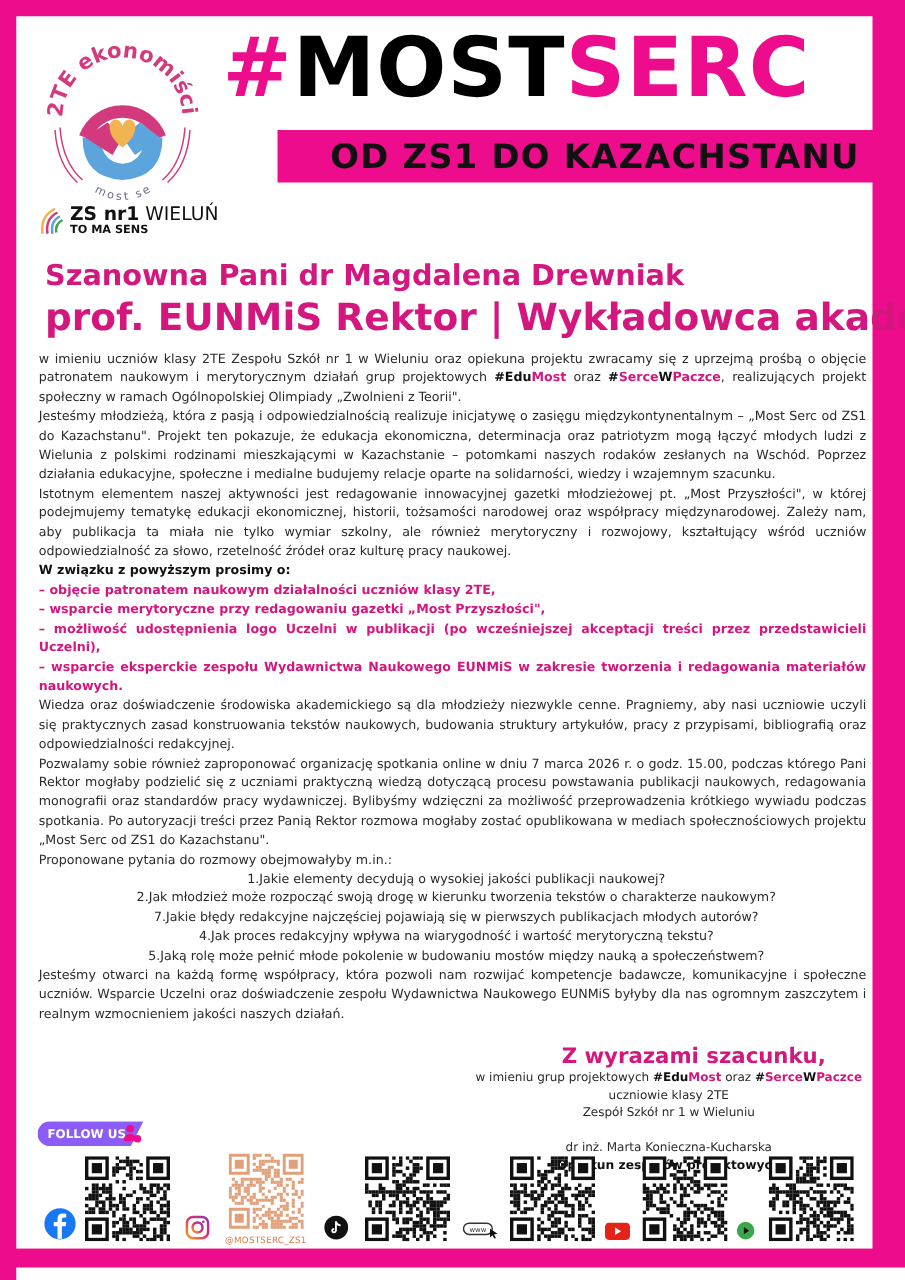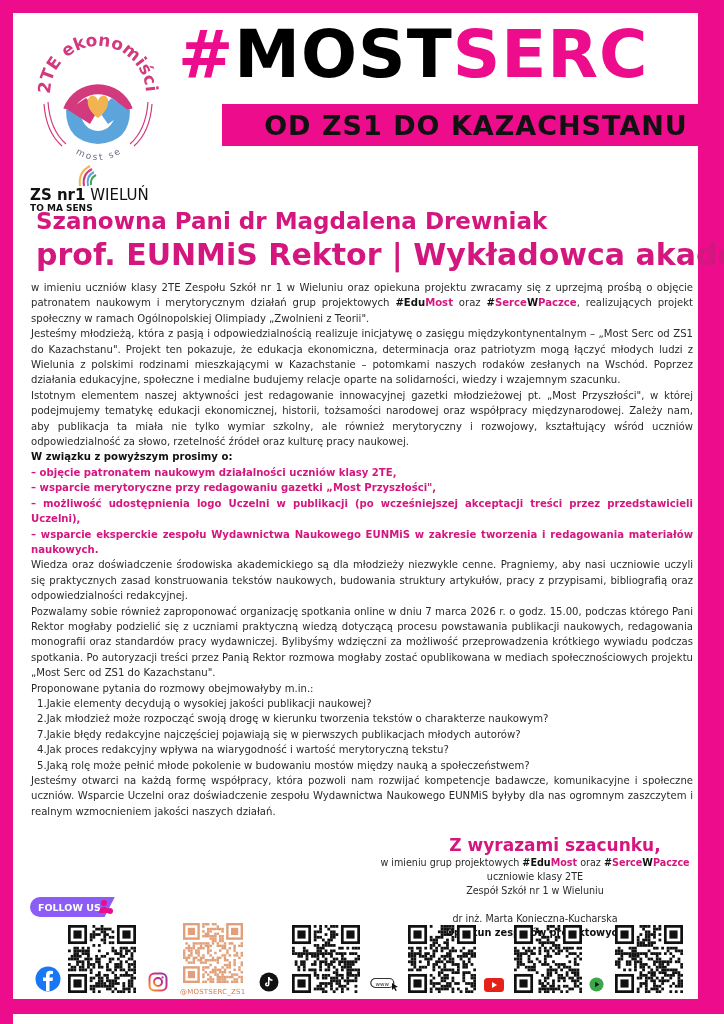--- a/index.html
+++ b/index.html
@@ -26,21 +26,21 @@
   .hashtag-title .most { color: #000; }
   .hashtag-title .serc { color: #ec0c8c; }
   .subtitle-bar {
     position: absolute; left: 222px; top: 104px; width: 508px; height: 42px;
     background: #ec0c8c; display: flex; align-items: center; justify-content: center;
   }
   .subtitle-bar span {
     font-weight: bold; font-size: 27px; color: #111; letter-spacing: 1px; white-space: nowrap;
   }
 
-  .school-logo { position: absolute; left: 30px; top: 164px; display: flex; align-items: center; flex-direction: column; }
+  .school-logo { position: absolute; left: 30px; top: 164px; display: flex; align-items: center; }
   .school-logo .swirl { width: 22px; height: 24px; margin-right: 4px; }
   .school-name { line-height: 1; }
   .school-name .l1 { font-size: 15px; color: #111; white-space: nowrap; }
   .school-name .l1 b { font-weight: bold; }
   .school-name .l2 { font-size: 9px; font-weight: bold; color: #111; margin-top: 1px; }
 
   
   .salutation {
     position: absolute; left: 36px; top: 205px; width: 660px;
     color: #d4167f; font-weight: bold; line-height: 33px;
@@ -52,21 +52,21 @@
   .body-text {
     position: absolute; left: 31px; top: 280px; width: 662px;
     font-size: 10.1px; line-height: 15.4px; color: #2a2a2a; text-align: justify;
   }
   .body-text p { margin: 0; }
   .body-text .tag-dark { color: #111; font-weight: bold; }
   .body-text .tag-pink { color: #d4167f; font-weight: bold; }
   .request-head { font-weight: bold; color: #111; }
   .request-item { font-weight: bold; color: #d4167f; }
   .questions { padding-left: 6px; text-align: left; }
-  .questions li { list-style: none; }
+  .questions li { list-style: none; text-align: center; }
 
   
   .closing {
     position: absolute; left: 370px; top: 834px; width: 330px; text-align: center;
     color: #2a2a2a;
   }
   .closing-title { color: #d4167f; font-weight: bold; font-size: 17px; line-height: 22px; margin-left: 40px; }
   .closing .small { font-size: 9.6px; line-height: 14px; }
   .closing .gap { height: 14px; }
   .closing b.dark { color: #111; }

